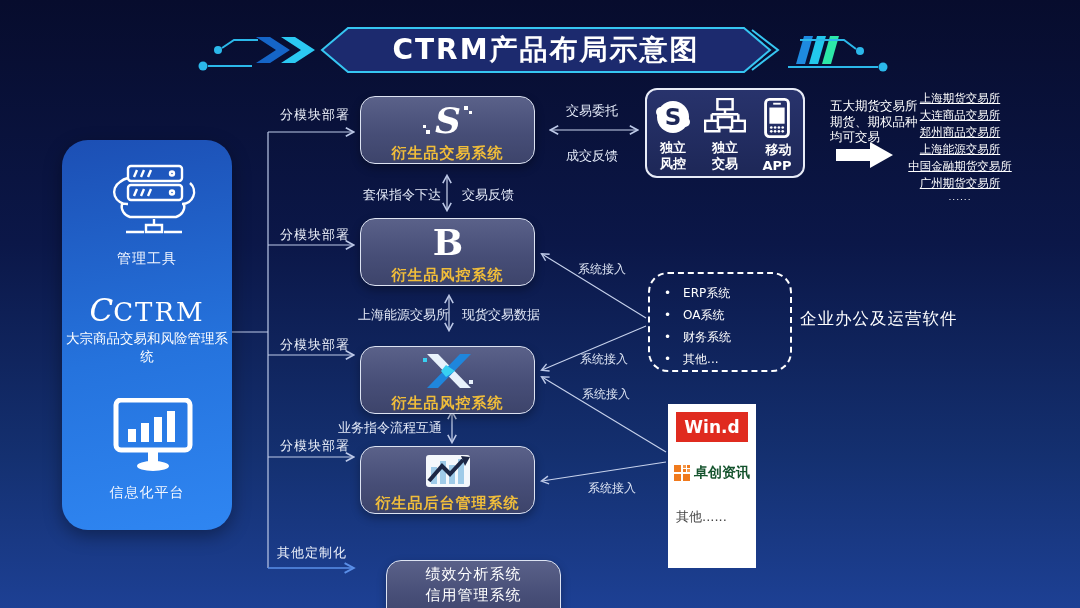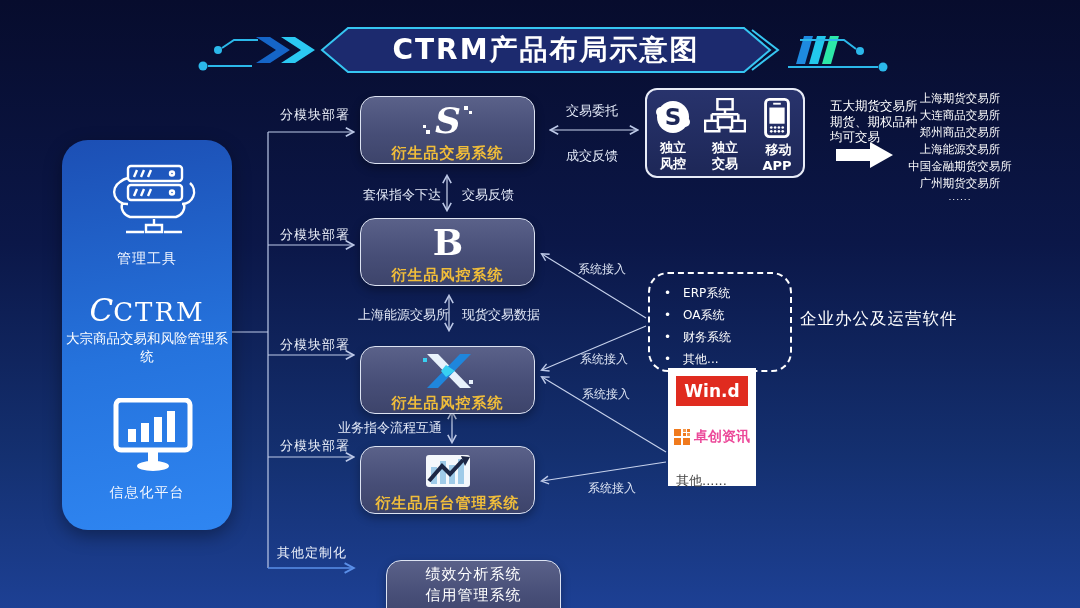--- a/index.html
+++ b/index.html
@@ -59,39 +59,39 @@
     border:2px solid #e8ecf7; border-radius:12px;
     background:linear-gradient(180deg,#28336c 0%,#1d2757 100%);
     display:flex; justify-content:space-around; align-items:flex-start; padding-top:8px;
   }
   .channel-item { display:flex; flex-direction:column; align-items:center; width:50px; }
   .channel-label { font-size:13px; font-weight:bold; color:#fff; text-align:right; line-height:16px; margin-top:4px; }
 
   
   .exchange-note { position:absolute; left:830px; top:98px; width:110px; font-size:12.5px; color:#fff; line-height:15.5px; }
   .exchange-list { position:absolute; left:898px; top:90px; width:124px; text-align:center; }
-  .exchange-list .ex-item { font-size:11.5px; color:#fff; line-height:17px; white-space:nowrap; }
+  .exchange-list .ex-item { font-size:11.5px; color:#fff; line-height:17px; white-space:nowrap;text-decoration:underline; }
   .exchange-list .ex-dots { font-size:9px; color:#fff; letter-spacing:1px; }
 
   
   .office-box {
     position:absolute; left:648px; top:272px; width:144px; height:100px;
     border:2px dashed #fff; border-radius:20px; padding:8px 0 0 14px;
   }
   .office-item { font-size:12px; color:#fff; line-height:22px; white-space:nowrap; }
   .office-item .bullet::before { content:"•"; margin-right:12px; font-size:12px; }
   .office-caption { position:absolute; left:800px; top:308px; font-size:16.5px; color:#fff; letter-spacing:1px; white-space:nowrap; }
 
   
-  .providers-card { position:absolute; left:668px; top:368px; width:88px; height:118px; background:#fff; }
+  .providers-card { position:absolute; left:668px; top:404px; width:88px; height:164px; background:#fff; }
   .wind-logo { position:absolute; left:8px; top:8px; width:72px; height:30px; background:#e02b1f;
                display:flex; align-items:center; justify-content:center;
                color:#fff; font-size:17px; font-weight:bold; font-family:"DejaVu Sans","Liberation Sans",sans-serif; }
   .sci-row { position:absolute; left:6px; top:60px; display:flex; align-items:center; }
-  .sci-name { font-size:14px; font-weight:bold; color:#ec4899; margin-left:3px; white-space:nowrap; }
+  .sci-name { font-size:14px; font-weight:bold; color:#14532d; margin-left:3px; white-space:nowrap; }
   .provider-other { position:absolute; left:8px; top:104px; font-size:13px; color:#444; }
 </style>
 </head>
 <body>
 
 <div id="stage">
 
   <svg class="overlay">
     <defs>
       <marker id="arrL" markerWidth="9" markerHeight="9" refX="7" refY="4.5" orient="auto-start-reverse">

